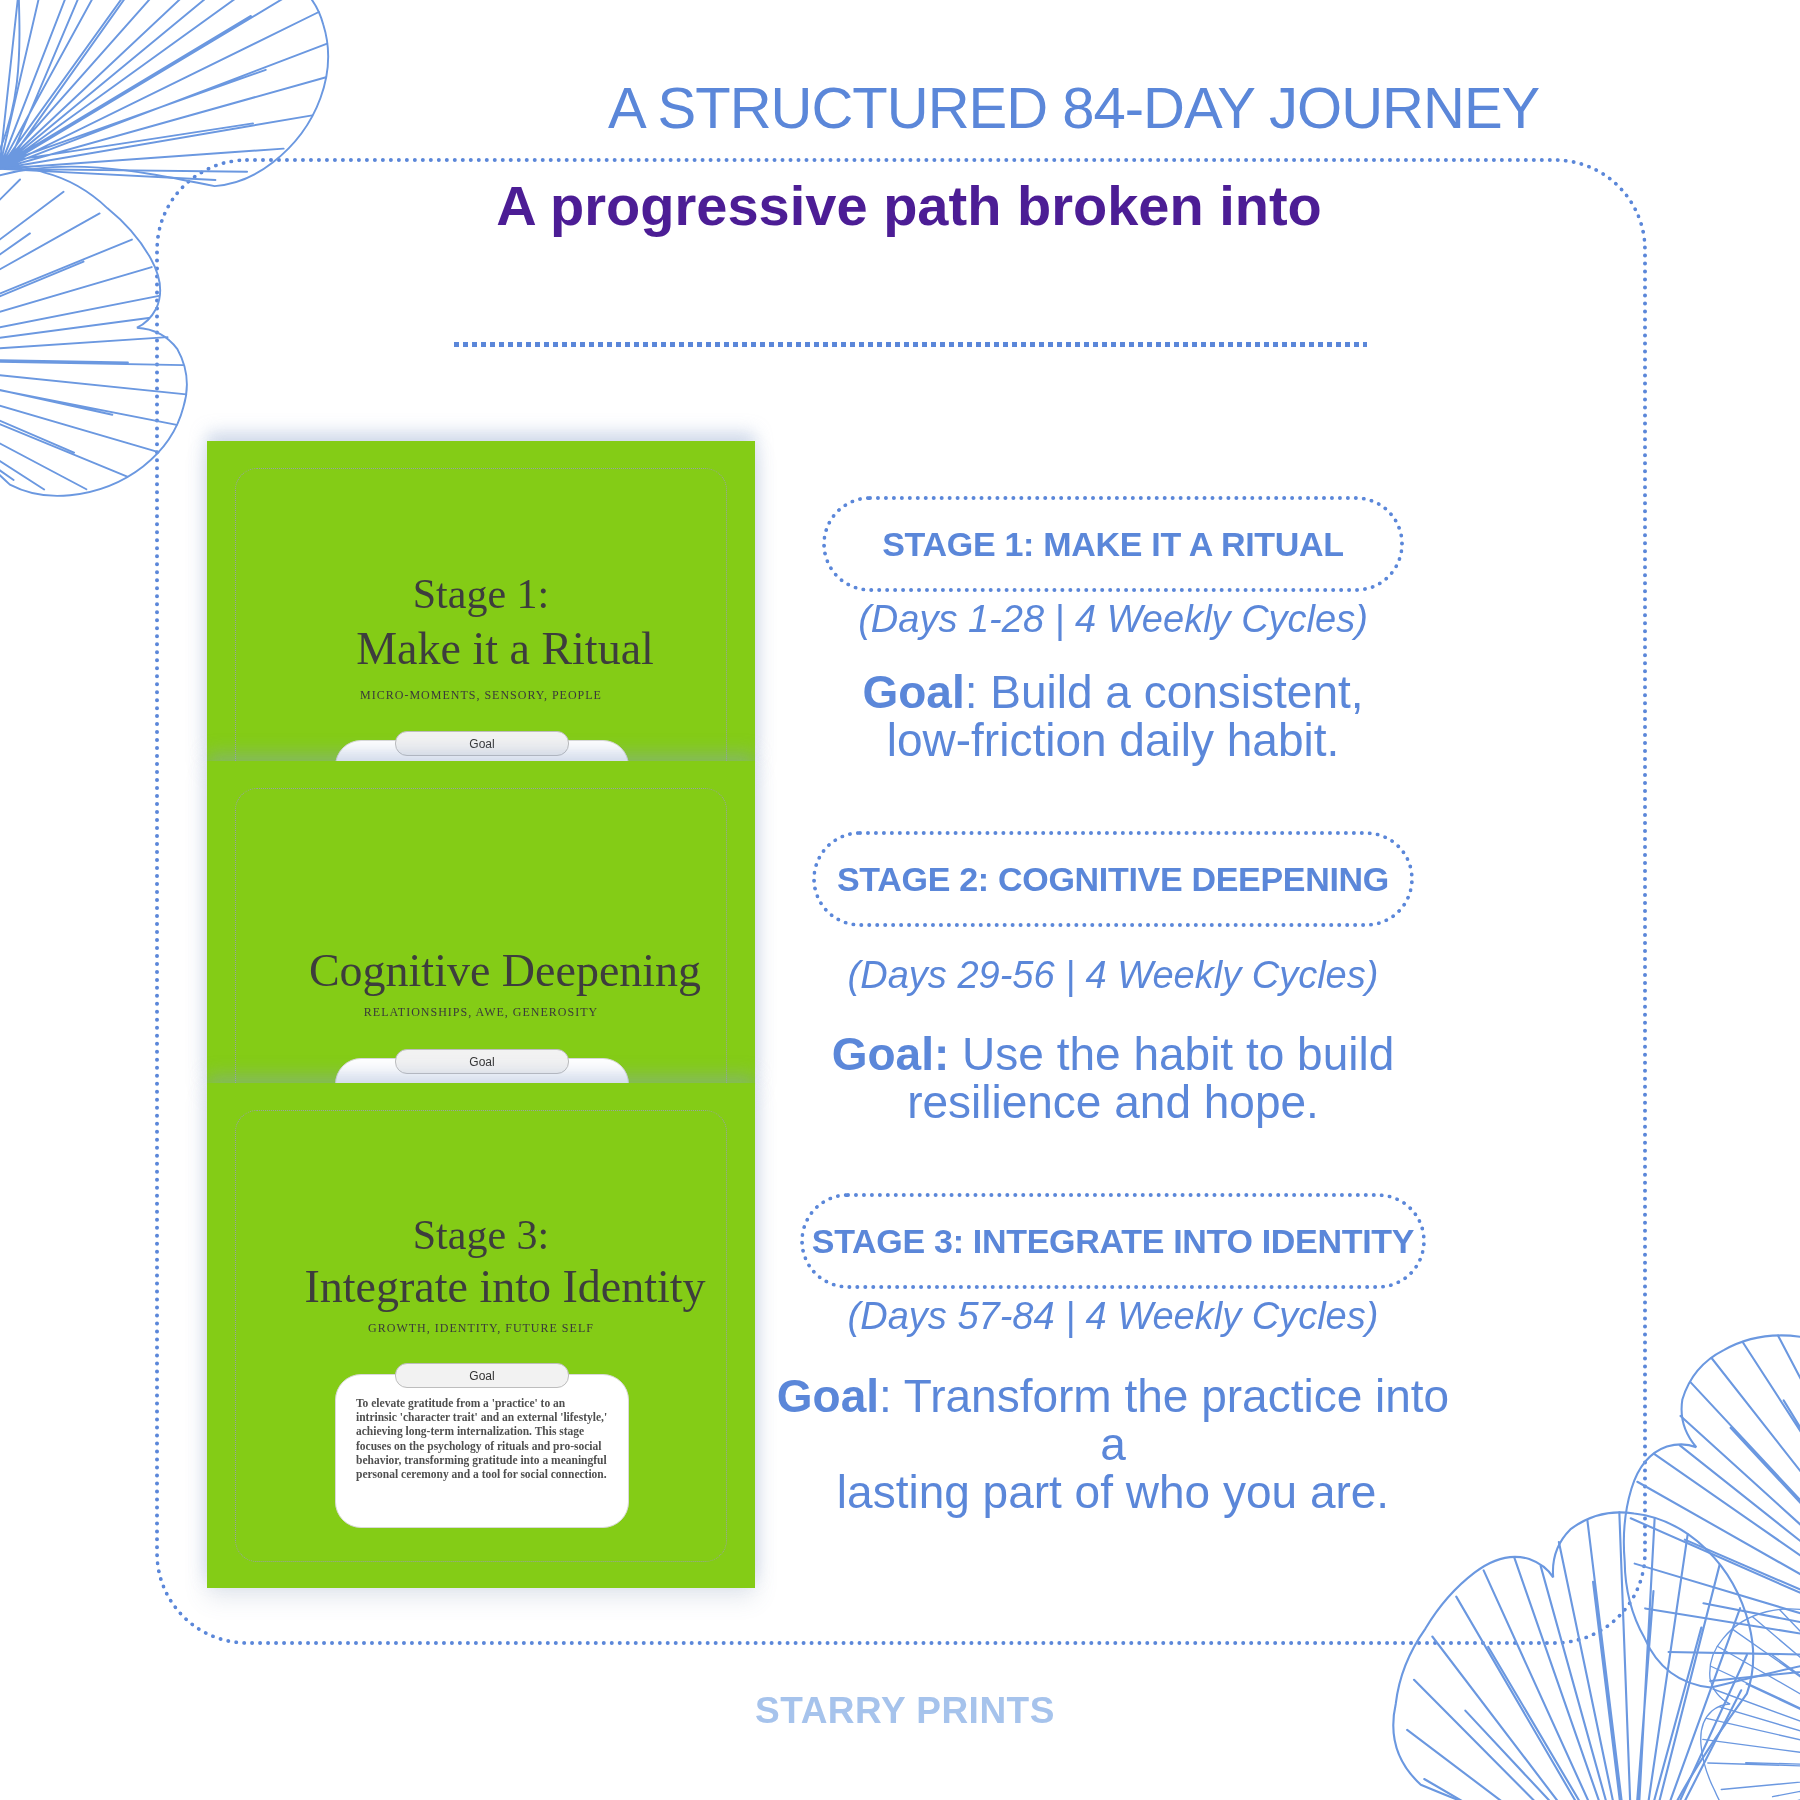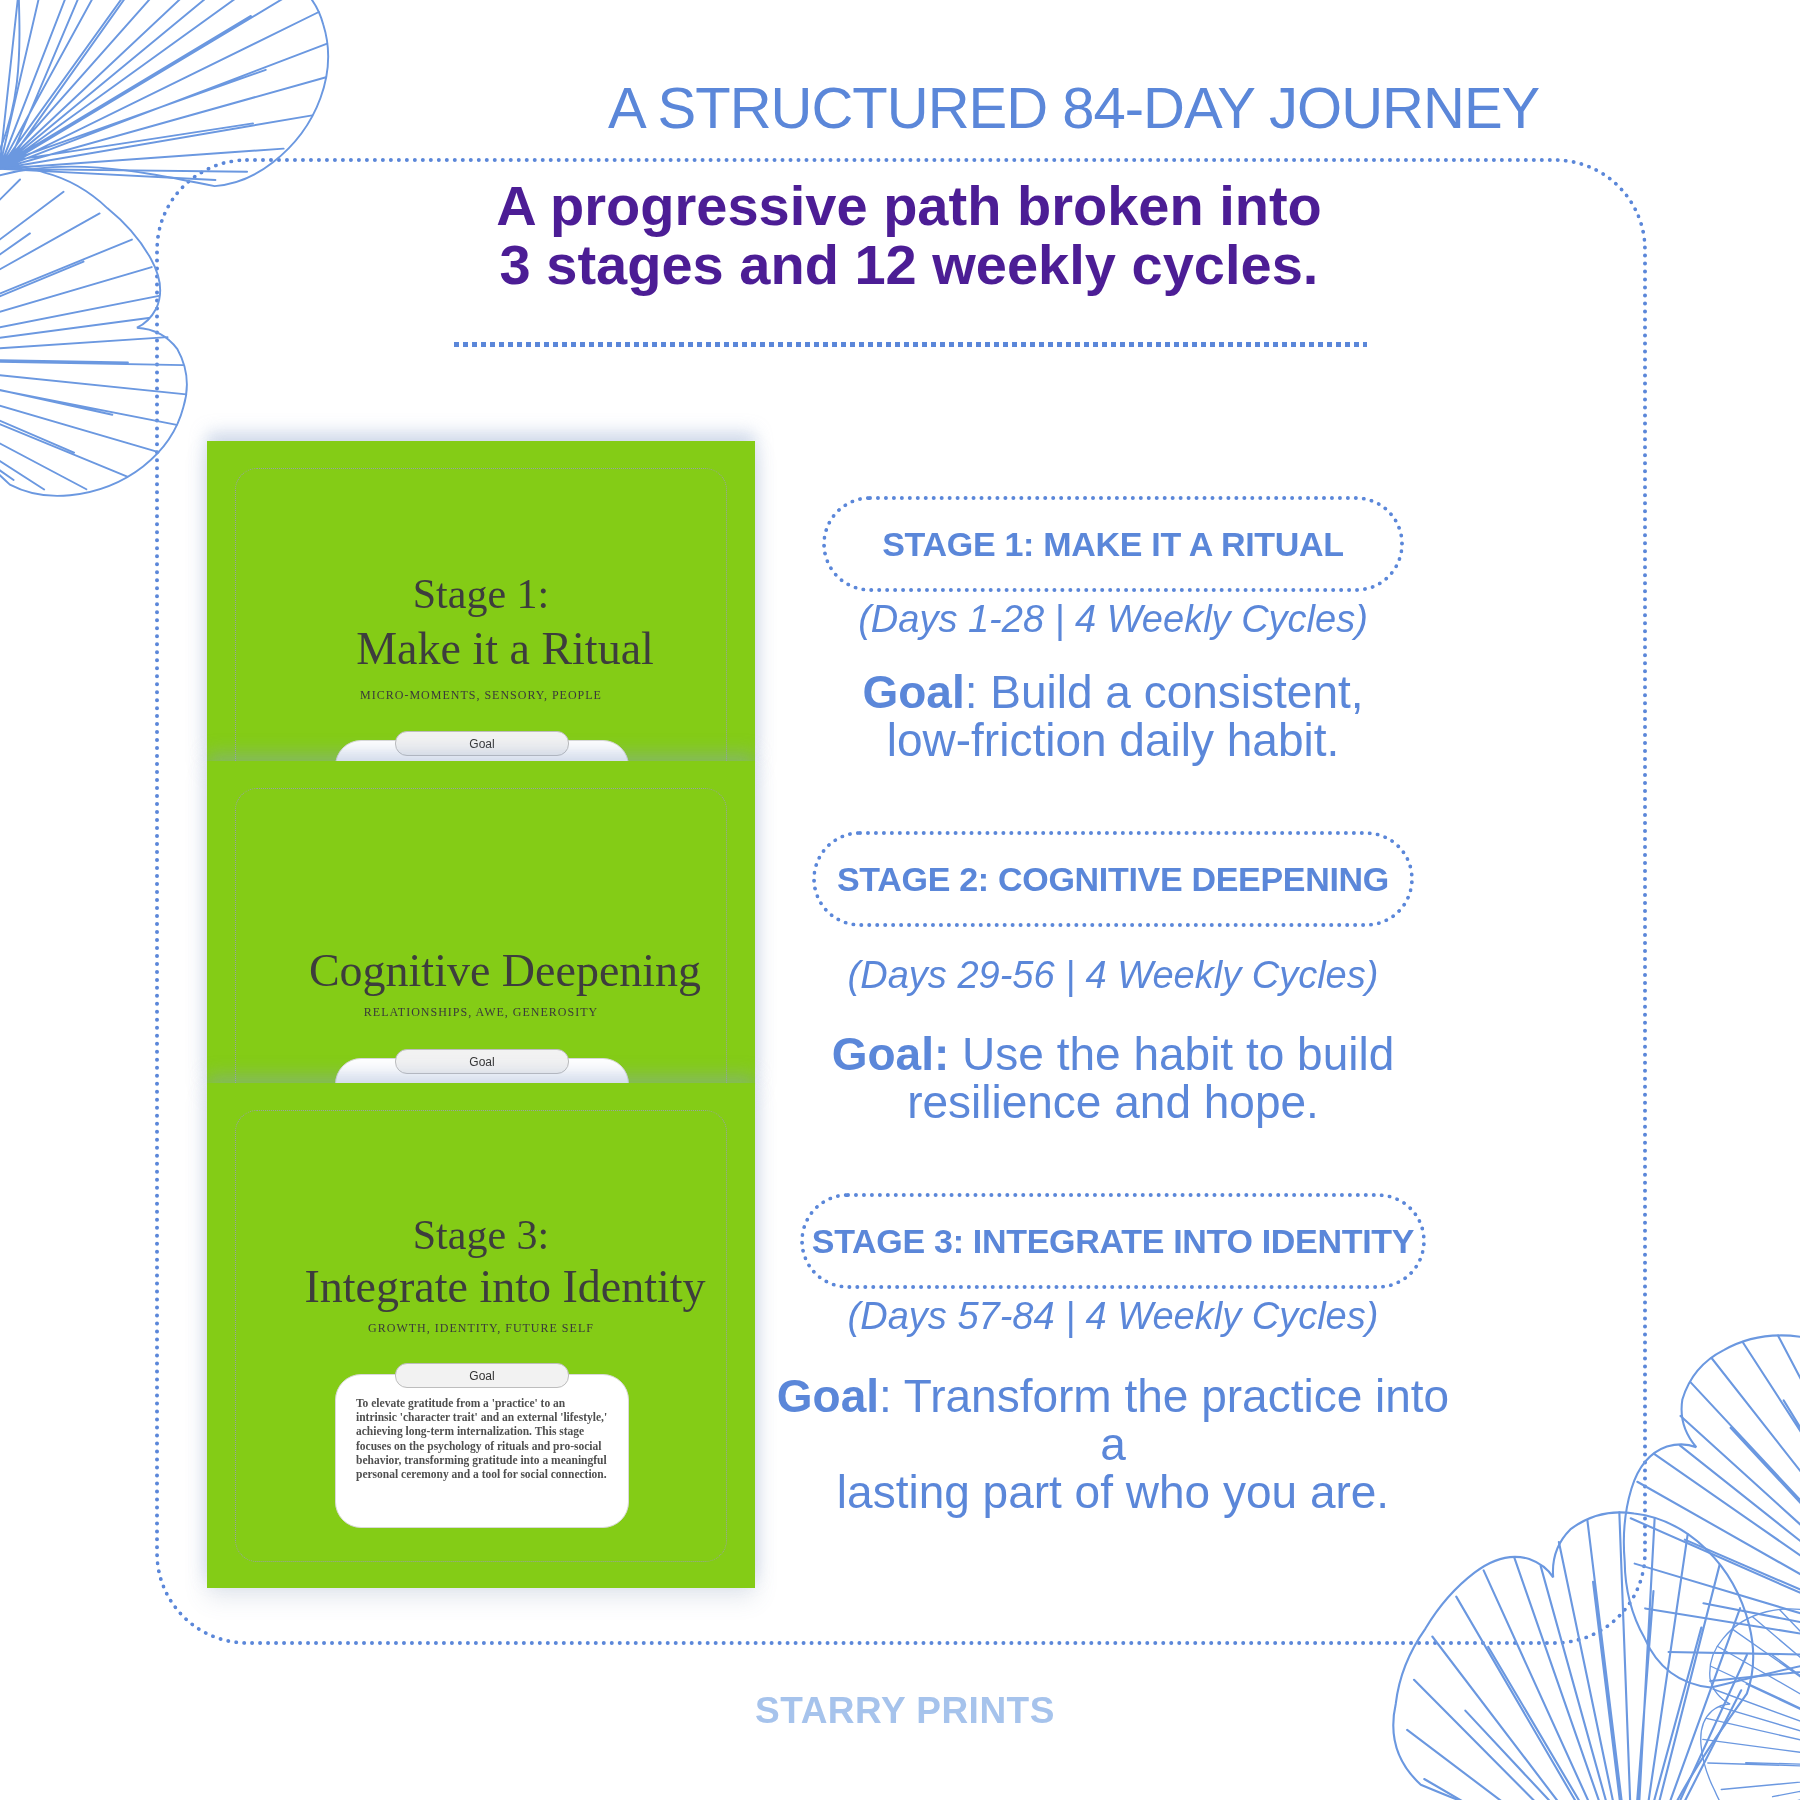--- a/index.html
+++ b/index.html
@@ -96,21 +96,20 @@
   <svg class="leaf" viewBox="0 0 100 100" style="left:1660px;top:1580px;width:300px;height:300px;transform:rotate(-72deg)">
       <use href="#ginkgo"></use>
     </svg>
 
   <h1 class="title">A STRUCTURED 84-DAY JOURNEY</h1>
 
   <div class="frame"></div>
 
   <div class="subtitle">
     <span>A progressive path broken into</span><br>
-    <span>3 stages and 12 weekly cycles.</span>
   </div>
 
   <div class="divider"></div>
 
   <div class="card card1">
     <div class="card-inner"></div>
     <div class="c-stage">Stage 1:</div>
     <div class="c-title">Make it a Ritual</div>
     <div class="c-caption">MICRO-MOMENTS, SENSORY, PEOPLE</div>
     <div class="c-goalbox"></div>

